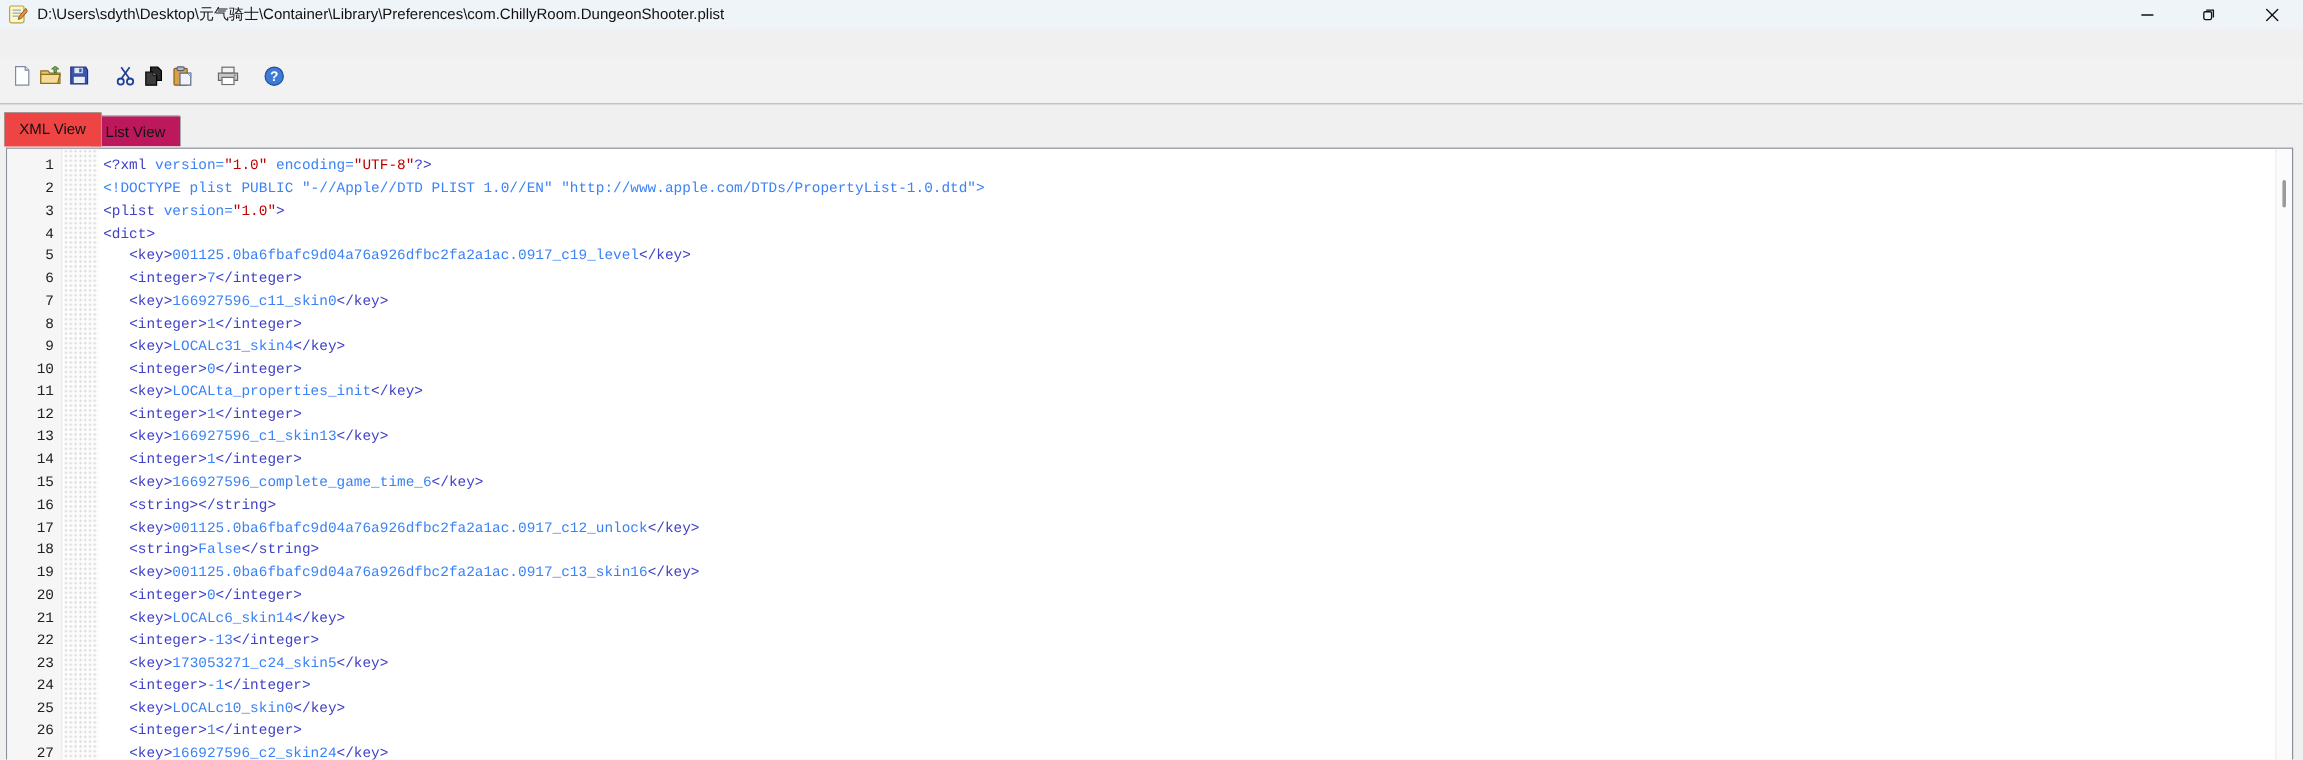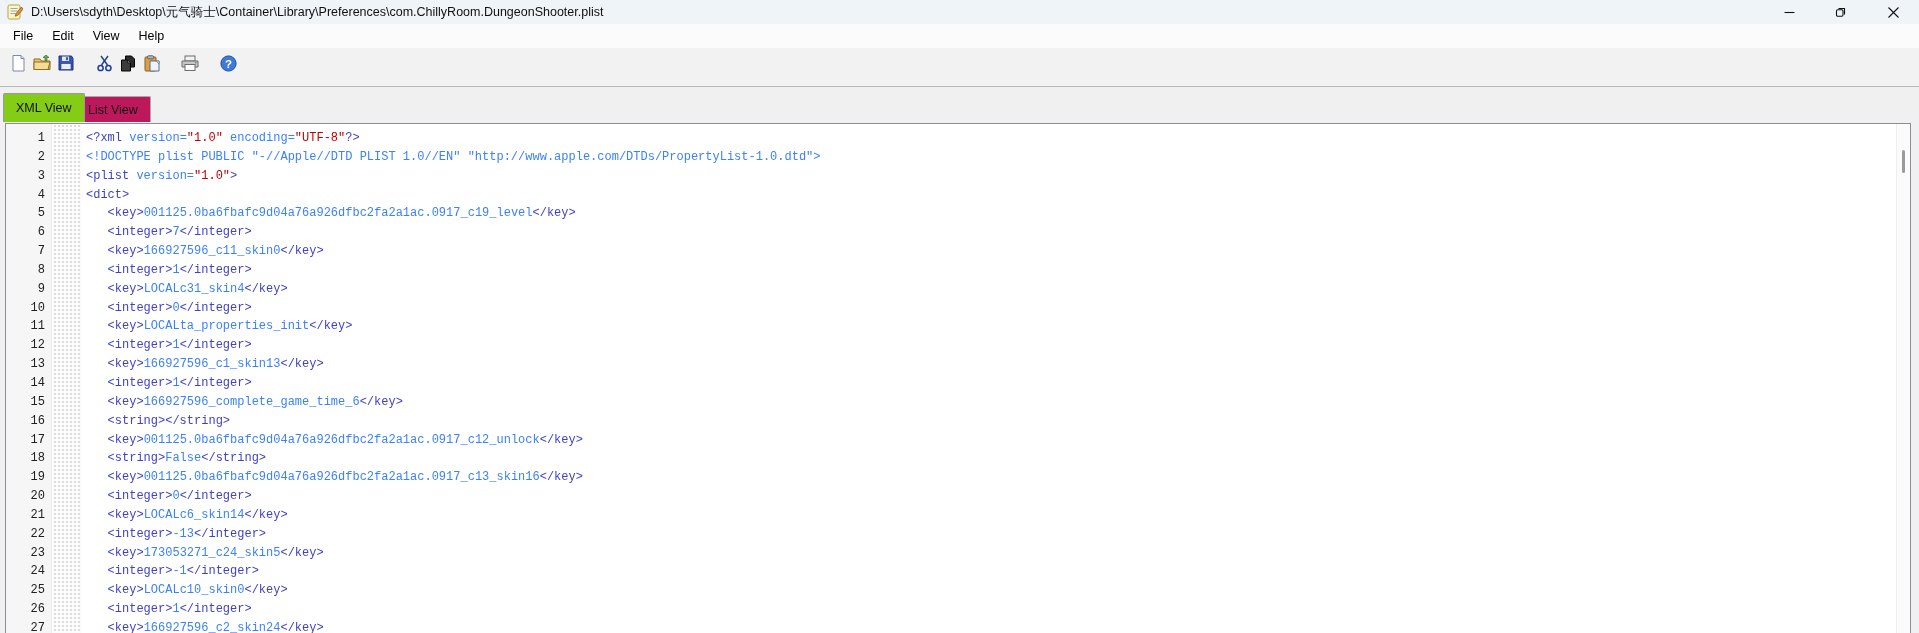--- a/index.html
+++ b/index.html
@@ -32,21 +32,21 @@
   .tb-gap { width:14px; }
 
   
   .tabzone { position:absolute; left:0; top:88px; right:0; height:34px;
              background:#f0f0f0; }
   .tab { position:absolute; bottom:0; height:26px; min-width:71px;
          display:flex; align-items:center; justify-content:center;
          font-size:12.5px; color:#111; padding:0 12px;
          border:1px solid #a8a8a8; border-bottom:none;
          border-radius:2px 2px 0 0; background:#be185d; }
-  .tab.active { height:29px; background:#84cc16; z-index:3; border-color:#9a9a9a; }
+  .tab.active { height:29px; background:#ef4444; z-index:3; border-color:#9a9a9a; }
 
   
   .editor-panel { position:absolute; left:0; top:122px; right:0; bottom:0;
                   background:#f0f0f0; }
   .editor-frame { position:absolute; left:5px; top:1px; right:8px; bottom:-2px;
                   background:#ffffff; border:1px solid #898f98; overflow:hidden; }
   .gutter-col { position:absolute; left:0; top:0; bottom:0; width:46px;
                 background:#f6f6f6; border-right:1px solid #ececec; }
   .hatch-col  { position:absolute; left:47px; top:0; bottom:0; width:29px;
                 background-color:#fcfcfc;
@@ -97,26 +97,20 @@
       </div>
       <div class="win-btn">
         <svg width="11" height="11" viewBox="0 0 11 11">
           <line x1="0.5" y1="0.5" x2="10.5" y2="10.5" stroke="#111" stroke-width="1.1"></line>
           <line x1="10.5" y1="0.5" x2="0.5" y2="10.5" stroke="#111" stroke-width="1.1"></line>
         </svg>
       </div>
     </div>
   </div>
 
-  <div class="menubar">
-      <div class="menu-item">File</div>
-      <div class="menu-item">Edit</div>
-      <div class="menu-item">View</div>
-      <div class="menu-item">Help</div>
-    </div>
 
   <div class="toolbar">
       <div class="tb-btn">
         <svg width="16" height="17" viewBox="0 0 16 17">
           <path d="M3 .5 h8 l3 3 v12.5 h-11 z" fill="#fff" stroke="#7d8aa0"></path>
           <path d="M11 .5 v3 h3" fill="#dce6f2" stroke="#7d8aa0"></path>
         </svg>
       </div>
       <div class="tb-btn">
         <svg width="19" height="16" viewBox="0 0 19 16">

